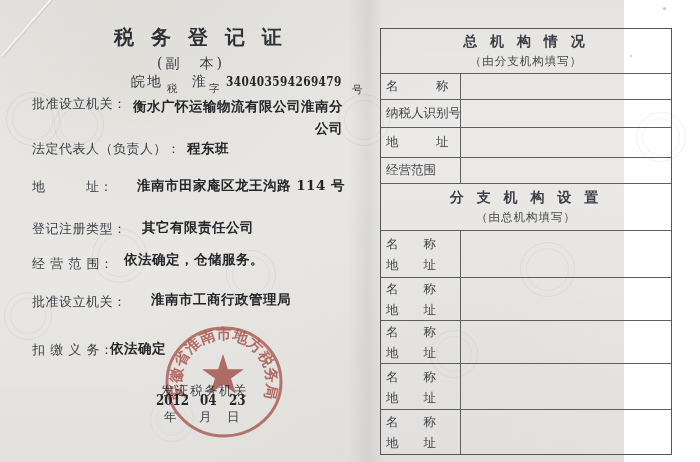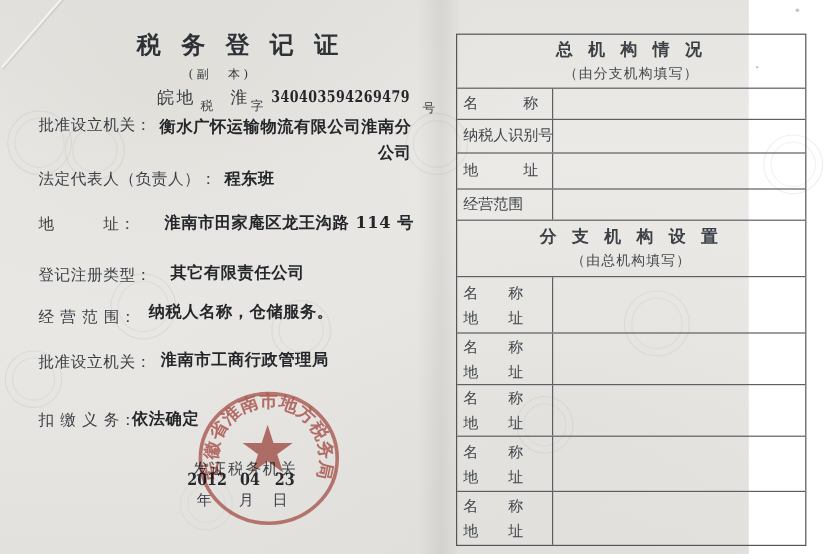--- a/index.html
+++ b/index.html
@@ -16,21 +16,21 @@
   .abs { position:absolute; }
   
   .wm { position:absolute; border-radius:50%; border:1.5px solid rgba(158,156,148,.30); opacity:.55; }
   .wm::after { content:""; position:absolute; inset:5px; border-radius:50%; border:1.5px solid rgba(158,156,148,.24); }
   .gutter { left:348px; top:0; width:36px; height:462px;
     background:linear-gradient(90deg, rgba(0,0,0,0), rgba(95,95,90,.10) 55%, rgba(0,0,0,0)); }
   .crease { left:-12px; top:26px; width:78px; height:2px; background:#f3f2ee;
     box-shadow:0 1px 1px rgba(90,90,85,.18); transform:rotate(-49deg); }
   
   .title { left:114px; top:24px; font-size:20px; font-weight:bold; letter-spacing:5px; color:#2e3237; white-space:nowrap; }
-  .subtitle { left:157px; top:55px; font-size:10px; letter-spacing:3px; color:#34383d; white-space:nowrap; }
+  .subtitle { left:157px; top:55px; font-size:14px; letter-spacing:3px; color:#34383d; white-space:nowrap; }
   .certno span { position:absolute; white-space:nowrap; }
   .cn-big { font-size:14px; color:#34383d; letter-spacing:2px; }
   .cn-small { font-size:10.5px; color:#3a3e43; }
   .cn-num { font-size:13.5px; font-weight:bold; color:#24262a; transform:scaleX(.78); transform-origin:left top; letter-spacing:.5px; }
   .flabel { position:absolute; left:32px; font-size:13px; letter-spacing:.5px; color:#3b3f45; white-space:nowrap; }
   .fvalue { position:absolute; font-size:13.5px; font-weight:bold; color:#24262a; letter-spacing:.5px; white-space:nowrap; }
   .fvalue.wrap { white-space:normal; width:213px; line-height:22px;text-align:right; }
   .issuer { left:161px; top:382px; font-size:13px; letter-spacing:1.5px; color:#43474c; white-space:nowrap; }
   .dnum { position:absolute; font-size:14px; font-weight:bold; color:#26282c; transform:scaleX(.85); transform-origin:left top; }
   .dunit { position:absolute; font-size:12.5px; color:#3b3f45; }
@@ -89,24 +89,24 @@
   <div class="flabel" style="top:140px;">法定代表人（负责人）：</div>
   <div class="fvalue" style="left:187px;top:140px;">程东班</div>
 
   <div class="flabel" style="top:178px;">地　　　址：</div>
   <div class="fvalue" style="left:137px;top:177px;">淮南市田家庵区龙王沟路 114 号</div>
 
   <div class="flabel" style="top:220px;">登记注册类型：</div>
   <div class="fvalue" style="left:142px;top:219px;">其它有限责任公司</div>
 
   <div class="flabel" style="top:255px;">经 营 范 围：</div>
-  <div class="fvalue" style="left:124px;top:251px;">纳税人名称，仓储服务。</div>
+  <div class="fvalue" style="left:124px;top:251px;">依法确定，仓储服务。</div>
 
   <div class="flabel" style="top:293px;">批准设立机关：</div>
-  <div class="fvalue" style="left:134px;top:291px;">淮南市工商行政管理局</div>
+  <div class="fvalue" style="left:151px;top:291px;">淮南市工商行政管理局</div>
 
   <div class="flabel" style="top:341px;">扣 缴 义 务：</div>
   <div class="fvalue" style="left:110px;top:340px;">依法确定</div>
 
   <div class="abs issuer">发证税务机关</div>
 
   <span class="dnum" style="left:156px;top:392px;">2012</span>
   <span class="dnum" style="left:200px;top:392px;">04</span>
   <span class="dnum" style="left:229px;top:392px;">23</span>
   <span class="dunit" style="left:164px;top:409px;">年</span>

